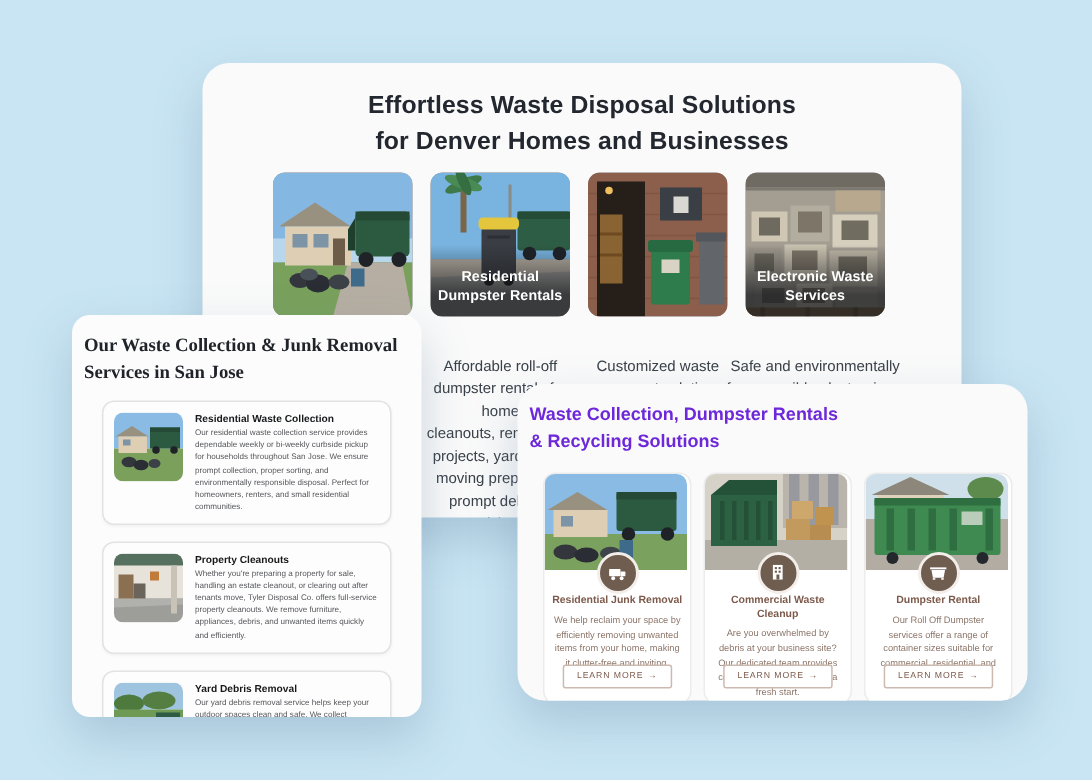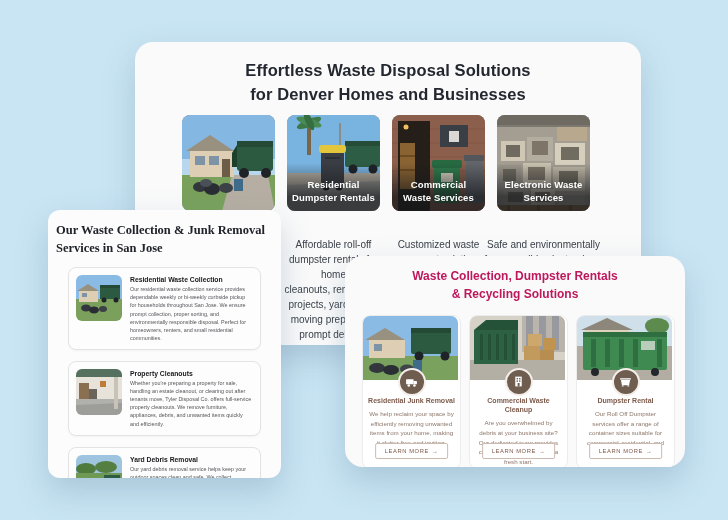--- a/index.html
+++ b/index.html
@@ -26,21 +26,21 @@
   .left-items{margin:10px 20px 0;display:flex;flex-direction:column;gap:11px;}
   .svc-item{display:flex;gap:8px;padding:7px;background:#fdfdfd;border:1px solid #e3e3e3;border-radius:8px;box-shadow:0 1px 2px rgba(0,0,0,.04);}
   .svc-thumb{width:46px;height:46px;border-radius:6px;overflow:hidden;flex:0 0 auto;}
   .svc-thumb svg{display:block;}
   .svc-text{flex:1;min-width:0;}
   .svc-item-title{font-size:6.8px;font-weight:700;color:#17181a;margin:1px 0 2px;}
   .svc-item-body{font-size:5.4px;line-height:1.5;color:#55565a;}
 
   
   .panel-bottom{left:345px;top:256px;width:340px;height:211px;border-radius:18px;z-index:2;}
-  .bottom-title{margin:12px 8px 0;text-align:center;font-size:12px;line-height:1.48;font-weight:700;color:#be185d;}
+  .bottom-title{margin:12px 8px 0;text-align:left;font-size:12px;line-height:1.48;font-weight:700;color:#6d28d9;}
   .solution-row{display:flex;gap:8px;margin:11px 0 0 17px;}
   .solution-card{width:97px;flex:0 0 auto;background:#ffffff;border:1px solid #ececec;border-radius:8px;height:152px;position:relative;}
   .solution-photo{width:95px;height:64px;border-radius:7px 7px 0 0;overflow:hidden;}
   .solution-photo svg{display:block;}
   .badge{position:absolute;top:52px;left:50%;transform:translateX(-50%);width:24px;height:24px;border-radius:50%;background:#6f5d50;border:2px solid #f3eee9;display:flex;align-items:center;justify-content:center;}
   .sol-title{margin-top:16px;text-align:center;font-size:7px;font-weight:700;color:#7d5a4b;line-height:1.35;}
   .sol-desc{margin:4px 6px 0;text-align:center;font-size:6.2px;line-height:1.55;color:#8d766a;}
   .learn-btn{position:absolute;bottom:9px;left:50%;transform:translateX(-50%);background:#ffffff;border:1px solid #ccbab0;border-radius:2px;padding:4px 9px;font-size:5.8px;letter-spacing:.6px;color:#7d5a4b;font-family:"Liberation Sans",sans-serif;white-space:nowrap;cursor:pointer;display:flex;gap:3px;align-items:center;}
 </style>
 </head>
@@ -121,24 +121,20 @@
           <rect x="8" y="40" width="15" height="2" fill="#6e4a20"></rect>
           <rect x="8" y="54" width="15" height="2" fill="#6e4a20"></rect>
           <rect x="48" y="10" width="28" height="22" fill="#3a3f45"></rect>
           <rect x="57" y="16" width="10" height="11" fill="#d9d8d2"></rect>
           <rect x="74" y="44" width="17" height="44" fill="#62666b"></rect>
           <rect x="72" y="40" width="20" height="6" fill="#53565b"></rect>
           <rect x="42" y="50" width="26" height="38" rx="2" fill="#2e7c4c"></rect>
           <rect x="40" y="45" width="30" height="8" rx="2" fill="#276a41"></rect>
           <rect x="49" y="58" width="12" height="9" fill="#d8d3c4"></rect>
         </svg>
-        <div class="caption-wrap">
-          <div class="caption ws">Commercial
-Waste Services</div>
-        </div>
       </div>
 
       <div class="photo-card">
         <svg width="93" height="96" viewBox="0 0 93 96">
           <rect width="93" height="96" fill="#a39d92"></rect>
           <rect width="93" height="10" fill="#6f6b63"></rect>
           <rect y="10" width="93" height="2" fill="#7d7970"></rect>
           <rect x="60" y="12" width="30" height="14" fill="#b8a98e"></rect>
           <rect x="4" y="26" width="24" height="20" fill="#cfc7b4"></rect>
             <rect x="9" y="30" width="14" height="12" fill="#6e6a5f"></rect>

